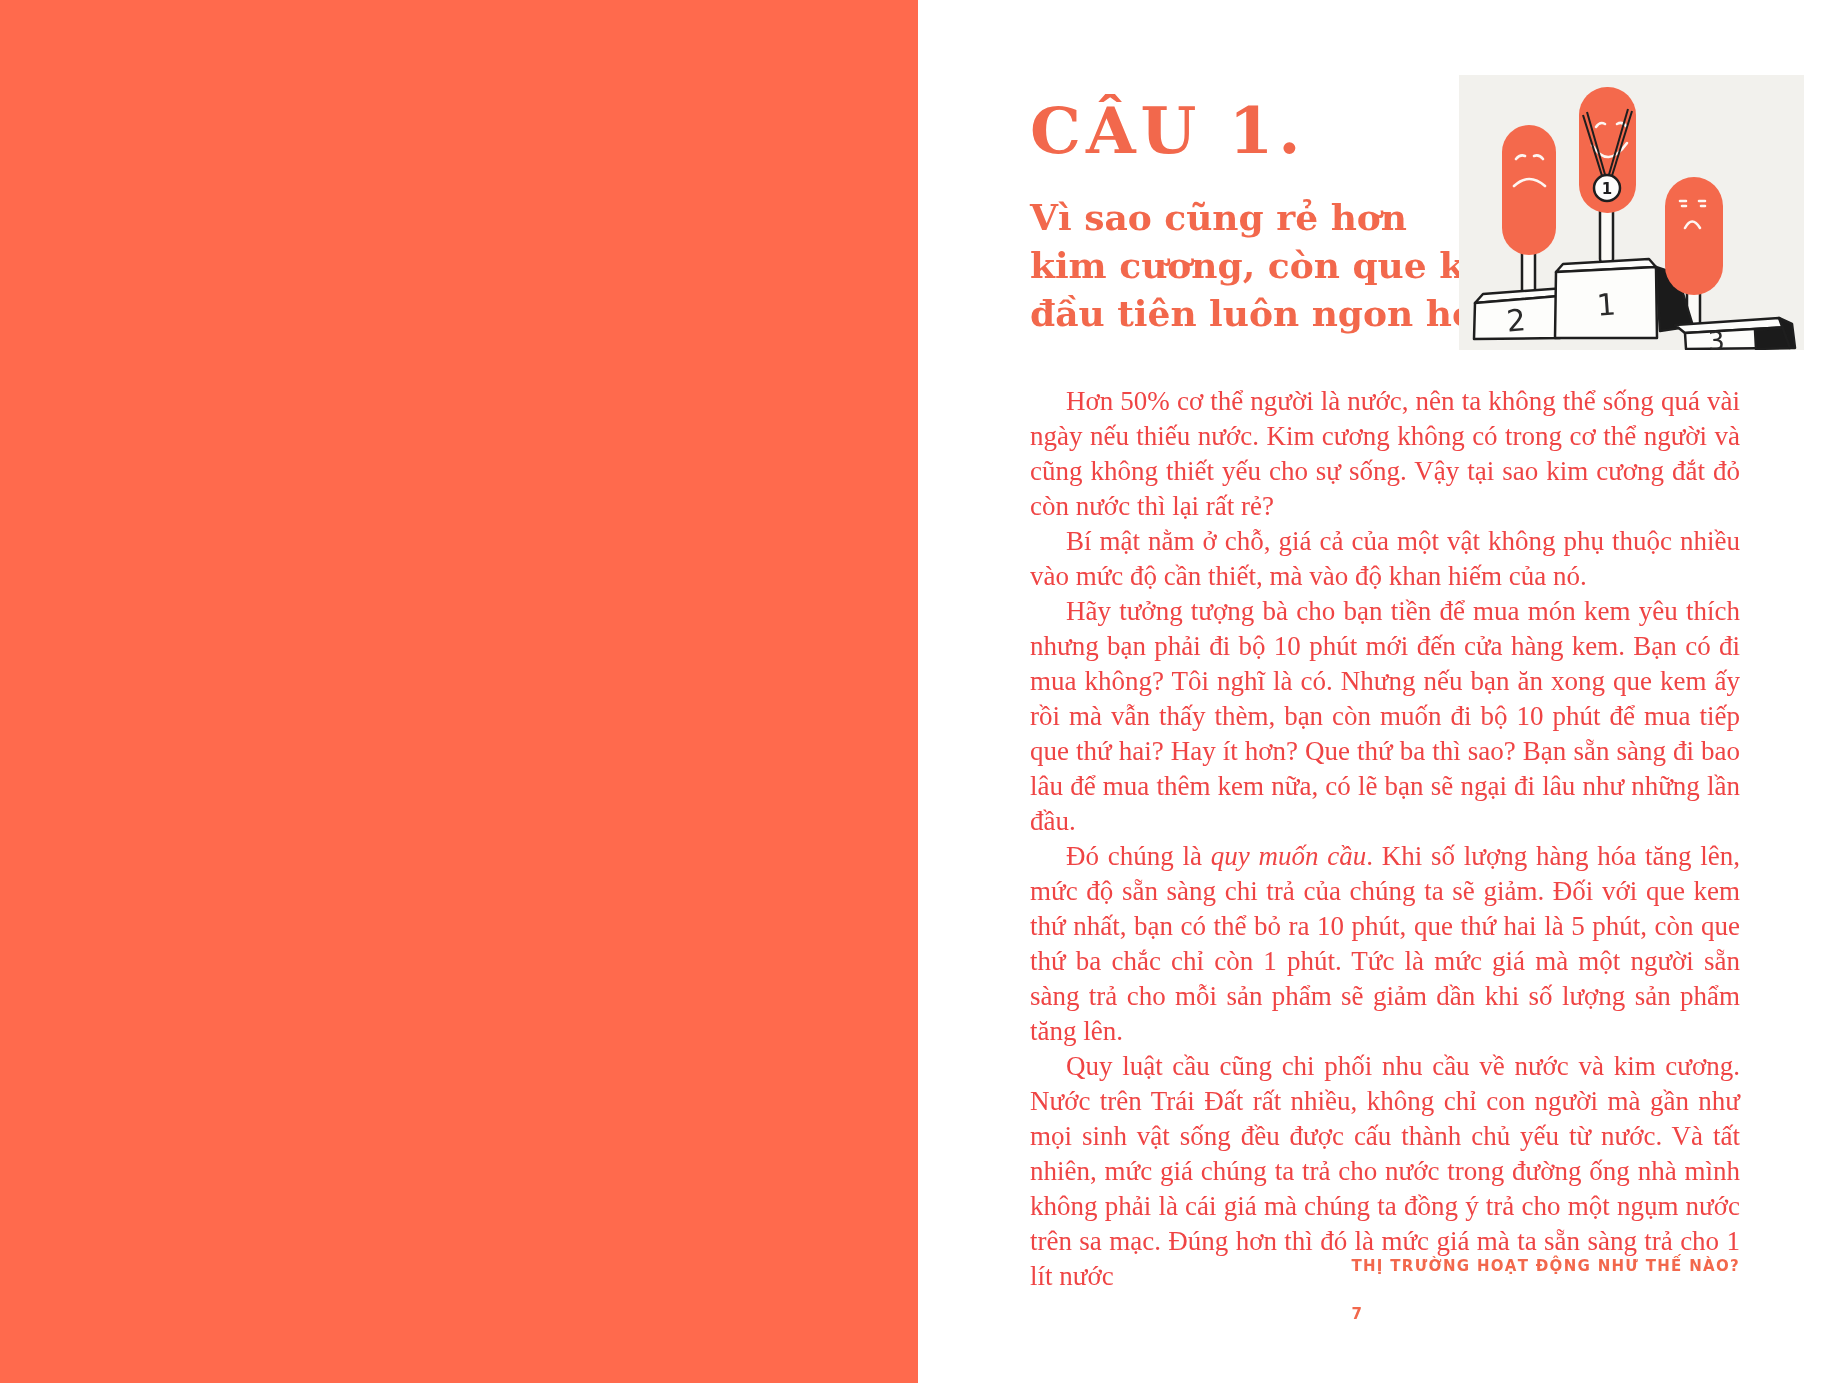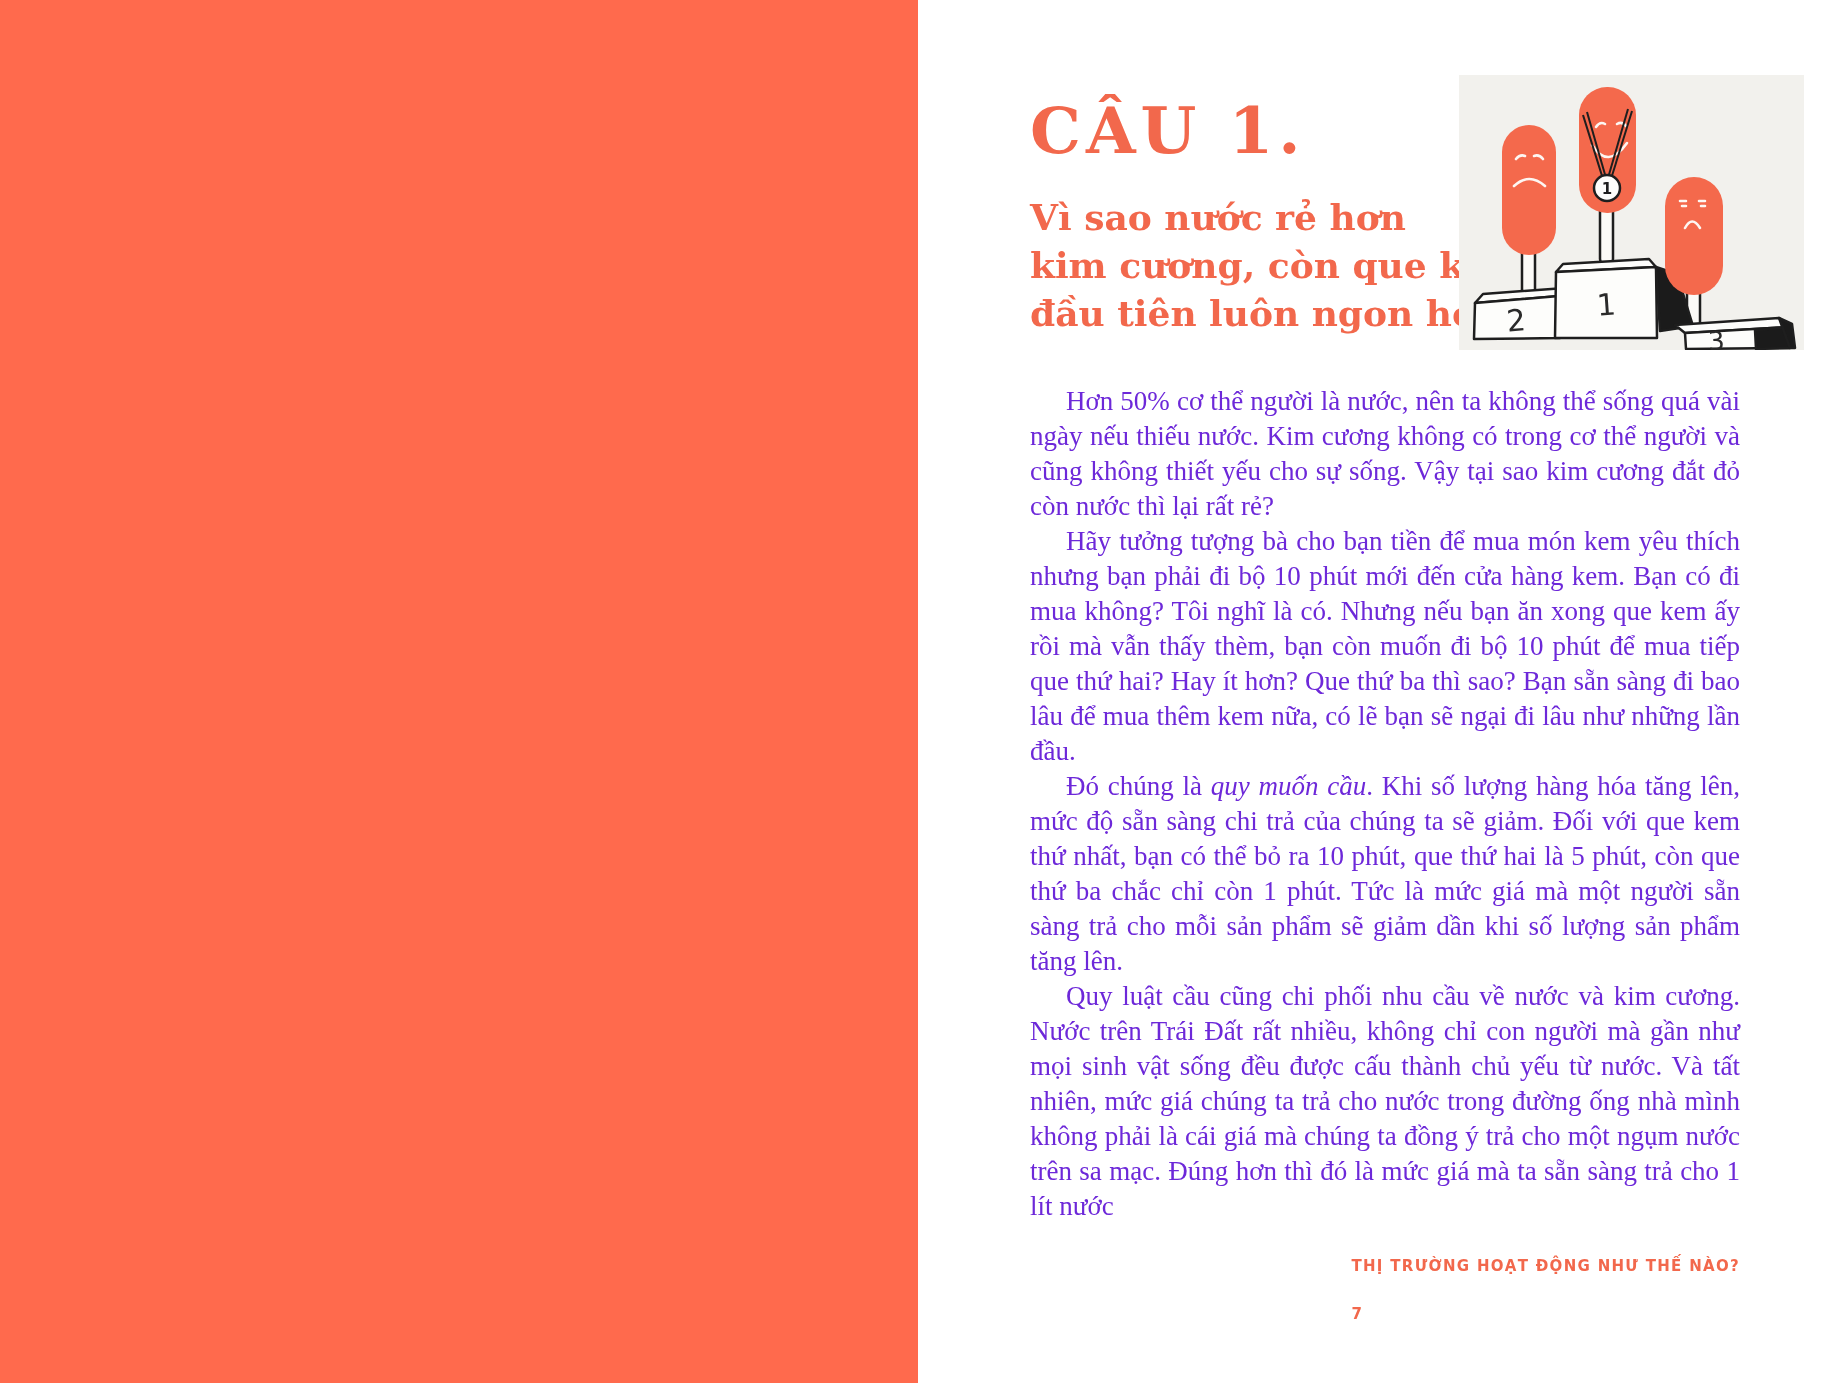--- a/index.html
+++ b/index.html
@@ -84,21 +84,21 @@
 <div id="stage">
 
   <div class="left-page" style="background: rgb(255, 106, 77);"></div>
 
   <div class="right-page">
 
     <div class="header-row">
       <div class="header-left">
         <div class="chapter-label" style="color: rgb(242, 104, 76);">CÂU 1.</div>
         <div class="chapter-title" style="color: rgb(242, 104, 76);">
-            <div>Vì sao nước rẻ hơn</div>
+            <div>Vì sao cũng rẻ hơn</div>
             <div>kim cương, còn que kem</div>
             <div>đầu tiên luôn ngon hơn</div>
           </div>
       </div>
 
       <div class="illustration" style="margin-right:-32px;">
         <svg width="345" height="275" viewBox="0 0 345 275" xmlns="http://www.w3.org/2000/svg">
           <rect x="0" y="0" width="345" height="275" id="ill-bg" fill="#f2f1ed"></rect>
           <g stroke="#1e1e1e" stroke-width="2.5" stroke-linecap="round" stroke-linejoin="round">
 
@@ -152,22 +152,23 @@
 
           <g fill="#2a2a2a" font-family="DejaVu Sans, sans-serif" font-size="30" text-anchor="middle">
             <text x="148" y="240" transform="rotate(-4 148 240)">1</text>
             <text x="58" y="256" transform="rotate(-5 58 256)">2</text>
             <text x="258" y="275" font-size="26" transform="rotate(-4 258 275)">3</text>
           </g>
         </svg>
       </div>
     </div>
 
-    <div class="body-text" style="color: #6d28d9;">
+    <div class="body-text" style="color: #ef4444;">
         <p><span>Hơn 50% cơ thể người là nước, nên ta không thể sống quá vài ngày nếu thiếu nước. Kim cương không có trong cơ thể người và cũng không thiết yếu cho sự sống. Vậy tại sao kim cương đắt đỏ còn nước thì lại rất rẻ?</span></p>
+        <p><span>Bí mật nằm ở chỗ, giá cả của một vật không phụ thuộc nhiều vào mức độ cần thiết, mà vào độ khan hiếm của nó.</span></p>
         <p><span>Hãy tưởng tượng bà cho bạn tiền để mua món kem yêu thích nhưng bạn phải đi bộ 10 phút mới đến cửa hàng kem. Bạn có đi mua không? Tôi nghĩ là có. Nhưng nếu bạn ăn xong que kem ấy rồi mà vẫn thấy thèm, bạn còn muốn đi bộ 10 phút để mua tiếp que thứ hai? Hay ít hơn? Que thứ ba thì sao? Bạn sẵn sàng đi bao lâu để mua thêm kem nữa, có lẽ bạn sẽ ngại đi lâu như những lần đầu.</span></p>
         <p><span>Đó chúng là </span><em>quy muốn cầu</em><span>. Khi số lượng hàng hóa tăng lên, mức độ sẵn sàng chi trả của chúng ta sẽ giảm. Đối với que kem thứ nhất, bạn có thể bỏ ra 10 phút, que thứ hai là 5 phút, còn que thứ ba chắc chỉ còn 1 phút. Tức là mức giá mà một người sẵn sàng trả cho mỗi sản phẩm sẽ giảm dần khi số lượng sản phẩm tăng lên.</span></p>
         <p><span>Quy luật cầu cũng chi phối nhu cầu về nước và kim cương. Nước trên Trái Đất rất nhiều, không chỉ con người mà gần như mọi sinh vật sống đều được cấu thành chủ yếu từ nước. Và tất nhiên, mức giá chúng ta trả cho nước trong đường ống nhà mình không phải là cái giá mà chúng ta đồng ý trả cho một ngụm nước trên sa mạc. Đúng hơn thì đó là mức giá mà ta sẵn sàng trả cho 1 lít nước</span></p>
       </div>
 
     <div class="page-footer" style="color: rgb(242, 104, 76); flex-direction: column;">
       <span>THỊ TRƯỜNG HOẠT ĐỘNG NHƯ THẾ NÀO?</span>
       <span>7</span>
     </div>
 

